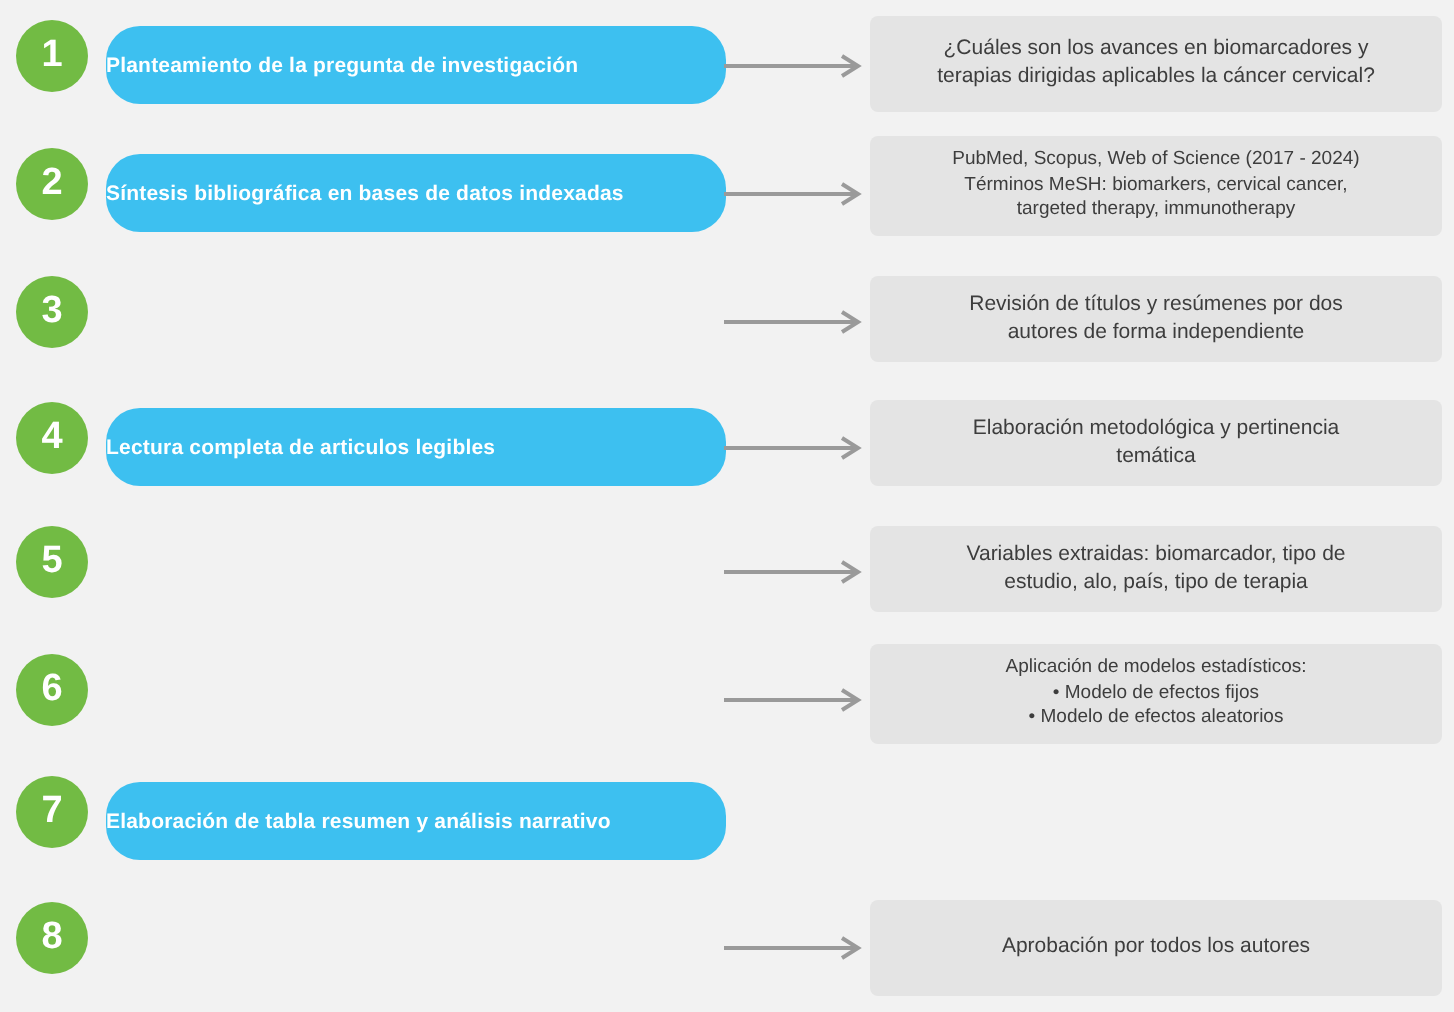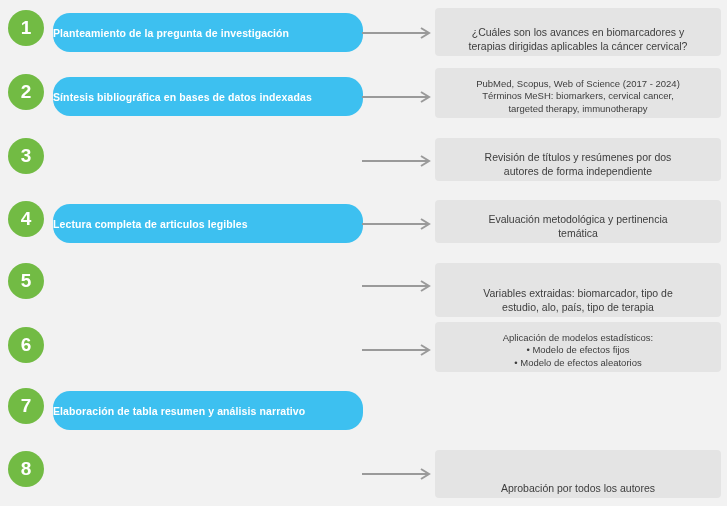--- a/index.html
+++ b/index.html
@@ -56,21 +56,21 @@
     fill: none;
   }
   .detail-box {
     position: absolute;
     left: 435px;
     width: 286px;
     border-radius: 4px;
     background: var(--gray, #e4e4e4);
     color: var(--text, #3d3d3d);
     display: flex;
-    align-items: flex-end;
+    align-items: center;
     justify-content: center;
     text-align: center;
     box-sizing: border-box;
     padding: 2px 12px;
   }
   .detail-text {
     font-size: 10.5px;
     line-height: 1.32;
     white-space: pre-line;
   }
@@ -131,32 +131,32 @@
       <span>4</span>
     </div>
   <div class="step-box" style="top:204px">
       <span class="step-label">Lectura completa de articulos legibles</span>
     </div>
   <svg class="arrow" style="top:217px" width="74" height="14" viewBox="0 0 74 14">
       <line x1="0" y1="7" x2="66" y2="7"></line>
       <polyline points="59,2 67,7 59,12"></polyline>
     </svg>
   <div class="detail-box" style="top:200px;height:43px">
-      <span class="detail-text">Evaluación metodológica y pertinencia
+      <span class="detail-text">Elaboración metodológica y pertinencia
 temática</span>
     </div>
 
   <div class="badge" style="top:263px">
       <span>5</span>
     </div>
   <svg class="arrow" style="top:279px" width="74" height="14" viewBox="0 0 74 14">
       <line x1="0" y1="7" x2="66" y2="7"></line>
       <polyline points="59,2 67,7 59,12"></polyline>
     </svg>
-  <div class="detail-box" style="top:263px;height:54px">
+  <div class="detail-box" style="top:263px;height:43px">
       <span class="detail-text">Variables extraidas: biomarcador, tipo de
 estudio, alo, país, tipo de terapia</span>
     </div>
 
   <div class="badge" style="top:327px">
       <span>6</span>
     </div>
   <svg class="arrow" style="top:343px" width="74" height="14" viewBox="0 0 74 14">
       <line x1="0" y1="7" x2="66" y2="7"></line>
       <polyline points="59,2 67,7 59,12"></polyline>

